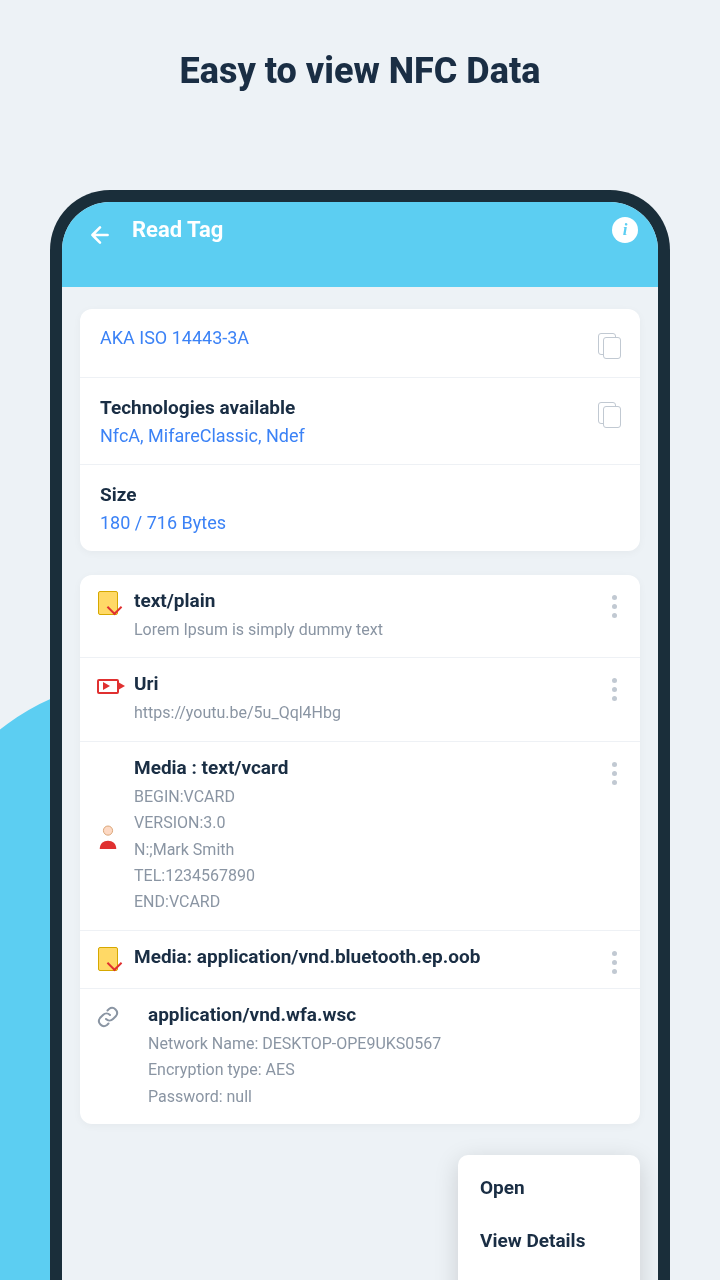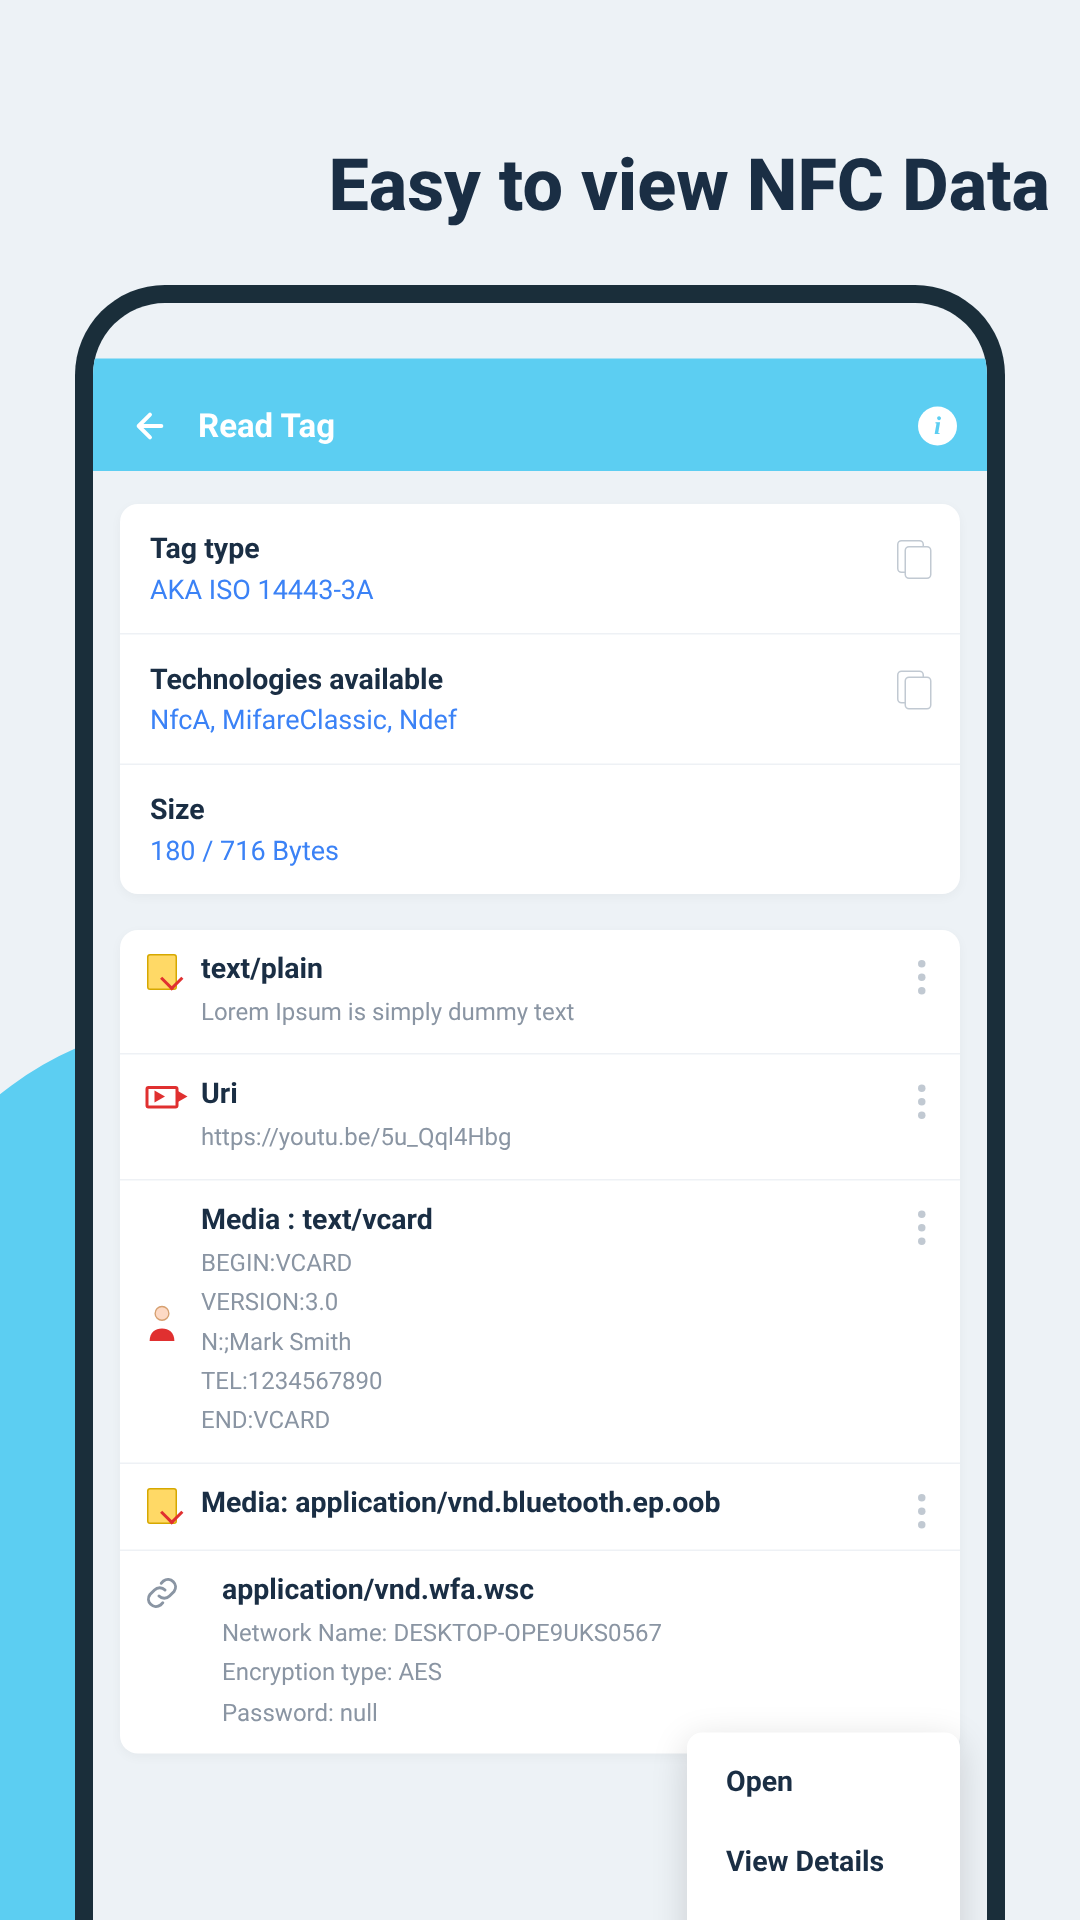--- a/index.html
+++ b/index.html
@@ -15,28 +15,27 @@
   position: absolute;
   bottom: 0;
   left: -100px;
   width: 500px;
   height: 600px;
   background: #5ccef2;
   border-radius: 50% 50% 0 0;
   transform: rotate(-10deg);
 }
 .headline {
-  text-align: right;
-  font-size: 48px;
+  text-align: center;
+  font-size: 36px;
   font-weight: 800;
   color: #1a2e44;
   padding: 50px 20px 60px;
   position: relative;
   z-index: 2;
-  margin-top: 45px;
 }
 .phone {
   position: absolute;
   left: 50%;
   transform: translateX(-50%);
   top: 190px;
   width: 620px;
   height: 1200px;
   background: #1a2e3a;
   border-radius: 60px;
@@ -46,26 +45,24 @@
 .screen {
   width: 100%;
   height: 100%;
   background: #edf2f6;
   border-radius: 48px;
   overflow: hidden;
   position: relative;
 }
 .topbar {
   background: #5ccef2;
-  height: 75px;
-  display: flex;
-  align-items: center;
+  height: 85px;
+  display: flex;
   padding: 0 20px;
   padding-top: 15px;
-  margin-top: 37px;
 }
 .back-arrow {
   width: 36px;
   height: 36px;
   display: flex;
   align-items: center;
   justify-content: center;
 }
 .topbar-title {
   color: #fff;
@@ -181,25 +178,24 @@
   right: 18px;
   bottom: 52px;
   width: 182px;
   background: #fff;
   border-radius: 10px;
   box-shadow: 0 6px 24px rgba(0,0,0,0.15);
   z-index: 10;
   padding: 6px 0;
 }
 .menu-item {
-  padding: 15px 12px;
+  padding: 15px 22px;
   font-size: 19px;
   font-weight: 700;
   color: #1a2e44;
-  margin-left: 14px;
 }
 .icon-note {
   width: 20px;
   height: 24px;
   background: #ffd966;
   border: 1.5px solid #d6a800;
   border-radius: 2px;
   position: relative;
 }
 .icon-note::after {
@@ -261,21 +257,20 @@
       </div>
       <div class="topbar-title">Read Tag</div>
       <div class="info-btn">i</div>
     </div>
 
     <div class="content">
 
       <div class="card">
         <div class="info-row">
           <div class="info-text">
-            <div class="info-label">Tag type</div>
             <div class="info-value">AKA ISO 14443-3A</div>
           </div>
           <div class="copy-icon"></div>
         </div>
         <div class="info-row">
           <div class="info-text">
             <div class="info-label">Technologies available</div>
             <div class="info-value">NfcA, MifareClassic, Ndef</div>
           </div>
           <div class="copy-icon"></div>

